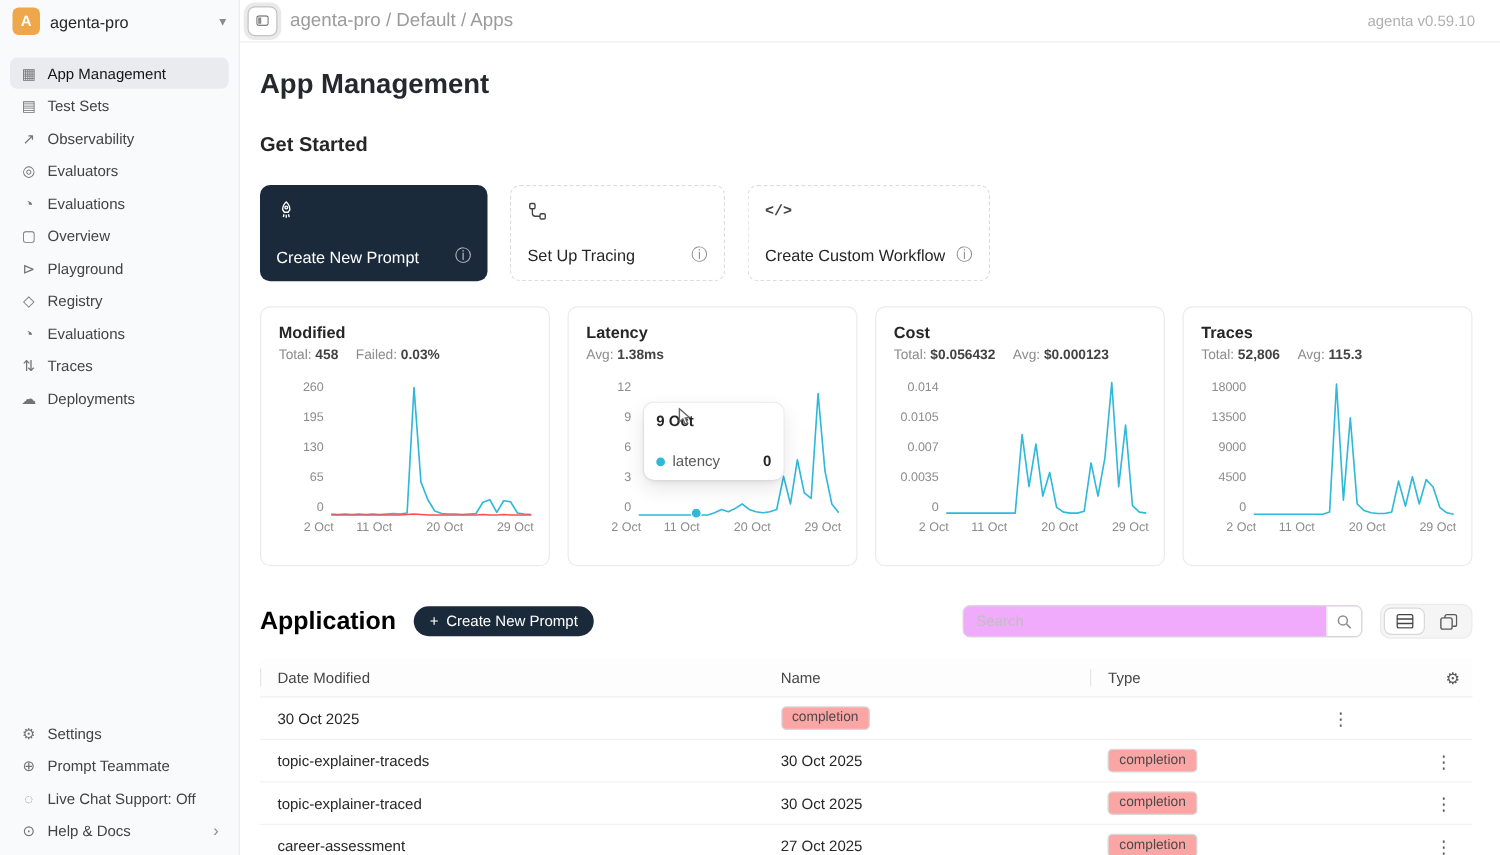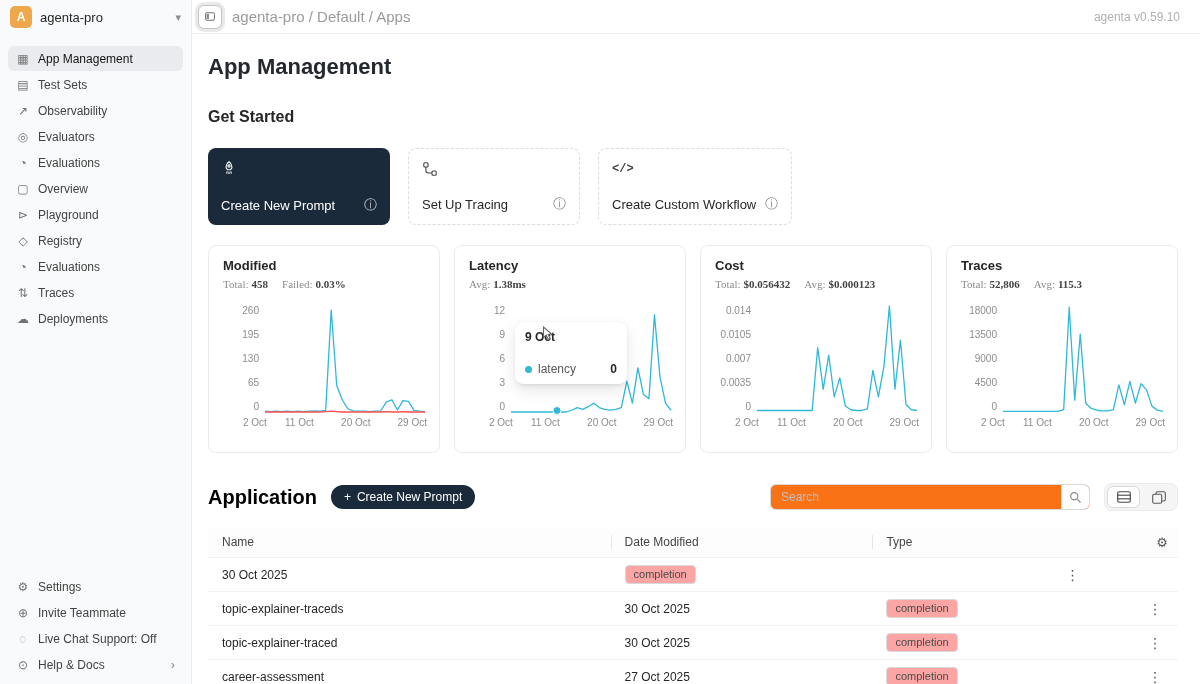--- a/index.html
+++ b/index.html
@@ -36,21 +36,21 @@
   .w1{width:182px;} .w2{width:172px;} .w3{width:194px;}
   .gs-label-row{display:flex;align-items:center;justify-content:space-between;font-size:13px;font-weight:500;}
   .gs-info{font-size:13px;color:#8c8c8c;font-weight:400;cursor:pointer;}
   .dark .gs-info{color:rgba(255,255,255,.7);}
   .gs-icon{height:18px;display:flex;align-items:center;}
   .gs-code{font-family:"Liberation Mono",monospace;font-size:12px;color:#434343;font-weight:bold;}
   
   .charts{display:flex;gap:14px;margin-top:20px;}
   .chart-card{flex:1;height:208px;border:1px solid #ebebeb;border-radius:8px;background:#fff;padding:12px 14px 8px;box-sizing:border-box;}
   .chart-title{font-size:13px;font-weight:600;color:#262626;}
-  .chart-stats{display:flex;gap:14px;margin-top:5px;font-size:11px;color:#8c8c8c;font-family:Liberation Serif, serif;}
+  .chart-stats{display:flex;gap:14px;margin-top:5px;font-size:11px;color:#8c8c8c;}
   .chart-stats b{color:#434343;font-weight:600;margin-left:3px;}
   .plot-wrap{display:flex;margin-top:16px;height:106px;}
   .ylabels{width:42px;box-sizing:border-box;padding-right:6px;display:flex;flex-direction:column;justify-content:space-between;align-items:flex-end;font-size:10px;color:#8c8c8c;line-height:1;}
   .plot{flex:1;position:relative;}
   .plot-svg{position:absolute;left:0;top:0;width:100%;height:100%;overflow:visible;}
   .xlabels{position:relative;height:14px;margin:5px 0 0 20px;font-size:10px;color:#8c8c8c;}
   .xlabels span{position:absolute;transform:translateX(-50%);white-space:nowrap;}
   .xlabels span.xt0{transform:none;}
   
   .tooltip{position:absolute;left:4px;top:16px;width:92px;background:#fff;border-radius:8px;padding:8px 10px;box-shadow:0 3px 6px -4px rgba(0,0,0,.18),0 6px 16px rgba(0,0,0,.1),0 0 1px rgba(0,0,0,.12);z-index:2;}
@@ -58,21 +58,21 @@
   .tt-row{display:flex;align-items:center;gap:6px;margin-top:18px;font-size:12px;color:#595959;}
   .tt-dot{width:7px;height:7px;border-radius:50%;background:#2fb8d9;flex-shrink:0;}
   .tt-val{margin-left:auto;font-weight:600;color:#262626;}
   .tt-cursor{position:absolute;left:30px;top:20px;z-index:3;}
   .hover-dot{position:absolute;left:29%;bottom:-3px;width:7px;height:7px;border-radius:50%;background:#2fb8d9;border:1px solid #fff;transform:translateX(-50%);z-index:1;}
   
   .app-header{display:flex;align-items:center;gap:14px;margin-top:30px;}
   .app-title{font-size:20px;font-weight:600;color:#000000;}
   .create-btn{background:#1a2a3a;color:#fff;height:24px;border-radius:13px;border:none;padding:0 13px;font-size:12px;font-family:inherit;display:flex;align-items:center;gap:6px;cursor:pointer;}
   .spacer{flex:1;}
-  .search{display:flex;width:320px;height:26px;border:1px solid #d9d9d9;border-radius:6px;overflow:hidden;background:#f97316;box-sizing:border-box;}
+  .search{display:flex;width:320px;height:26px;border:1px solid #d9d9d9;border-radius:6px;overflow:hidden;background:#f0abfc;box-sizing:border-box;}
   .search input{flex:1;border:none;outline:none;padding:0 10px;font-size:12px;font-family:inherit;color:#333;background:transparent;}
   .search input::placeholder{color:#bfbfbf;}
   .search-btn{width:28px;border:none;border-left:1px solid #e5e5e5;background:#fff;display:flex;align-items:center;justify-content:center;cursor:pointer;color:#8c8c8c;}
   .view-toggle{display:flex;gap:2px;background:#f5f5f5;border:1px solid #ebebeb;border-radius:8px;padding:2px;}
   .vt-btn{width:33px;height:22px;border-radius:6px;display:flex;align-items:center;justify-content:center;cursor:pointer;color:#595959;border:1px solid transparent;box-sizing:border-box;}
   .vt-btn.active{background:#fff;border-color:#d9d9d9;}
   
   .table{margin-top:16px;font-size:12px;}
   .thead,.trow{display:grid;grid-template-columns:41.5% 27% 23% 8.5%;align-items:center;}
   .thead{height:30px;color:#454545;font-weight:500;border-bottom:1px solid #f0f0f0;background:#fdfdfd;}
@@ -148,21 +148,21 @@
       </div>
     </nav>
 
     <div class="sidebar-bottom">
       <div class="nav-item">
         <span class="nicon">⚙</span>
         <span class="nlabel">Settings</span>
       </div>
       <div class="nav-item">
         <span class="nicon">⊕</span>
-        <span class="nlabel">Invite Teammate</span>
+        <span class="nlabel">Prompt Teammate</span>
       </div>
       <div class="nav-item">
         <span class="nicon">◌</span>
         <span class="nlabel">Live Chat Support: Off</span>
       </div>
       <div class="nav-item">
         <span class="nicon">⊙</span>
         <span class="nlabel">Help &amp; Docs</span>
         <span class="chev-right">›</span>
       </div>
@@ -381,22 +381,22 @@
             <svg width="14" height="13" viewBox="0 0 14 13">
               <rect x="0.7" y="3.3" width="9" height="9" rx="1.5" fill="none" stroke="#595959" stroke-width="1.1"></rect>
               <path d="M4 3.3V2.2A1.5 1.5 0 0 1 5.5.7h6.3a1.5 1.5 0 0 1 1.5 1.5v6.3a1.5 1.5 0 0 1-1.5 1.5H10" fill="none" stroke="#595959" stroke-width="1.1"></path>
             </svg>
           </div>
         </div>
       </div>
 
       <div class="table">
         <div class="thead">
+          <div class="cell sep">Date Modified</div>
           <div class="cell">Name</div>
-          <div class="cell sep">Date Modified</div>
           <div class="cell sep">Type</div>
           <div class="cell right"><span class="gear">⚙</span></div>
         </div>
 
         <div class="trow">
           <div class="cell">30 Oct 2025</div>
           <div class="cell"><span class="tag">completion</span></div>
           <div class="cell right"><button class="row-menu">⋮</button></div>
         </div>
         <div class="trow">

